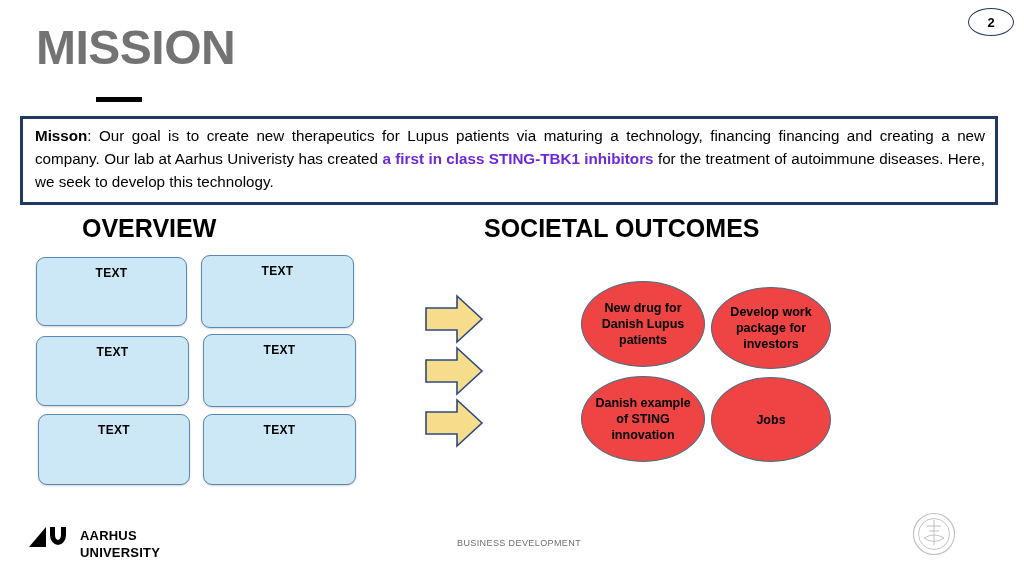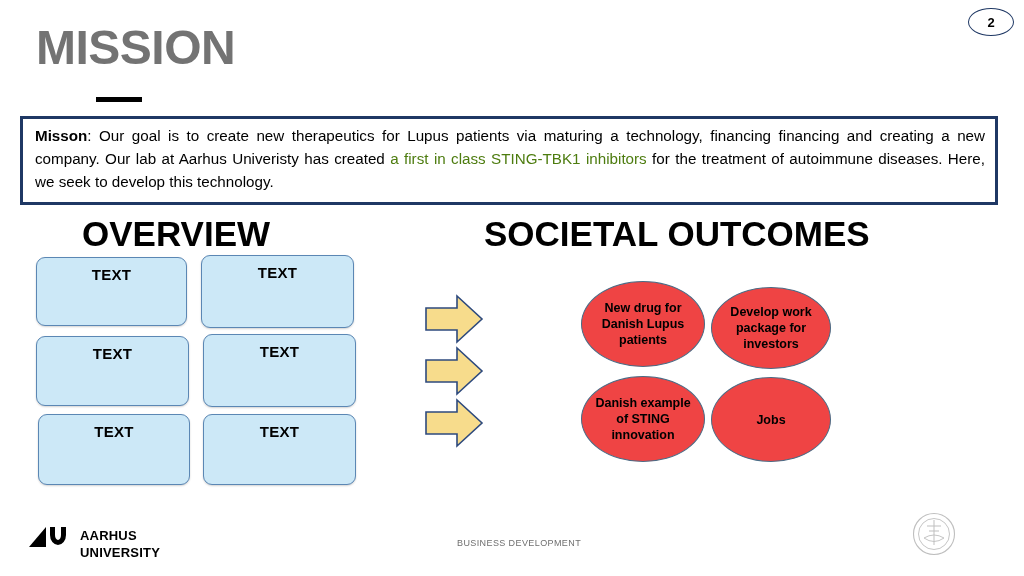--- a/index.html
+++ b/index.html
@@ -67,48 +67,48 @@
   }
   .mission-text {
     font-size: 15.2px;
     line-height: 1.51;
     text-align: justify;
     color: #000;
     margin: 0;
   }
   .mission-text b { font-weight: bold; margin-top: 48px; }
   .mission-hl {
-    color: #4d7c0f;
-    font-weight: normal;
+    color: #6d28d9;
+    font-weight: bold;
   }
 
   
   .sec-heading {
     position: absolute;
-    font-size: 35px;
+    font-size: 25px;
     font-weight: bold;
     color: #000;
     white-space: nowrap;
   }
   #h-overview { left: 82px; top: 214px; }
   #h-societal { left: 484px; top: 214px; }
 
   
   .ov-box {
     position: absolute;
     box-sizing: border-box;
     background: #CCE8F7;
     border: 1px solid #5B87B4;
     border-radius: 9px;
     box-shadow: 0 1px 2px rgba(0,0,0,0.18);
   }
   .ov-label {
     display: block;
     text-align: center;
-    font-size: 15px;
+    font-size: 12px;
     font-weight: bold;
     color: #000;
     padding-top: 8px;
     letter-spacing: 0.3px;
   }
 
   #ov-0 { left: 36px;  top: 257px; width: 151px; height: 69px; }
   #ov-1 { left: 201px; top: 255px; width: 153px; height: 73px; }
   #ov-2 { left: 36px;  top: 336px; width: 153px; height: 70px; }
   #ov-3 { left: 203px; top: 334px; width: 153px; height: 73px; }

